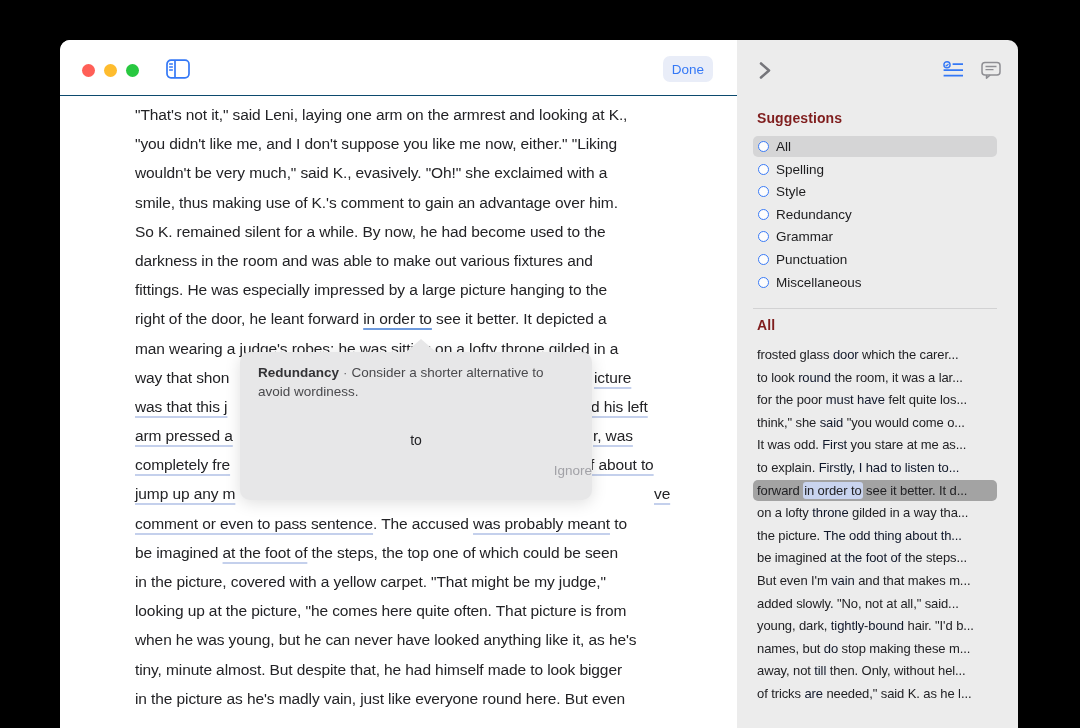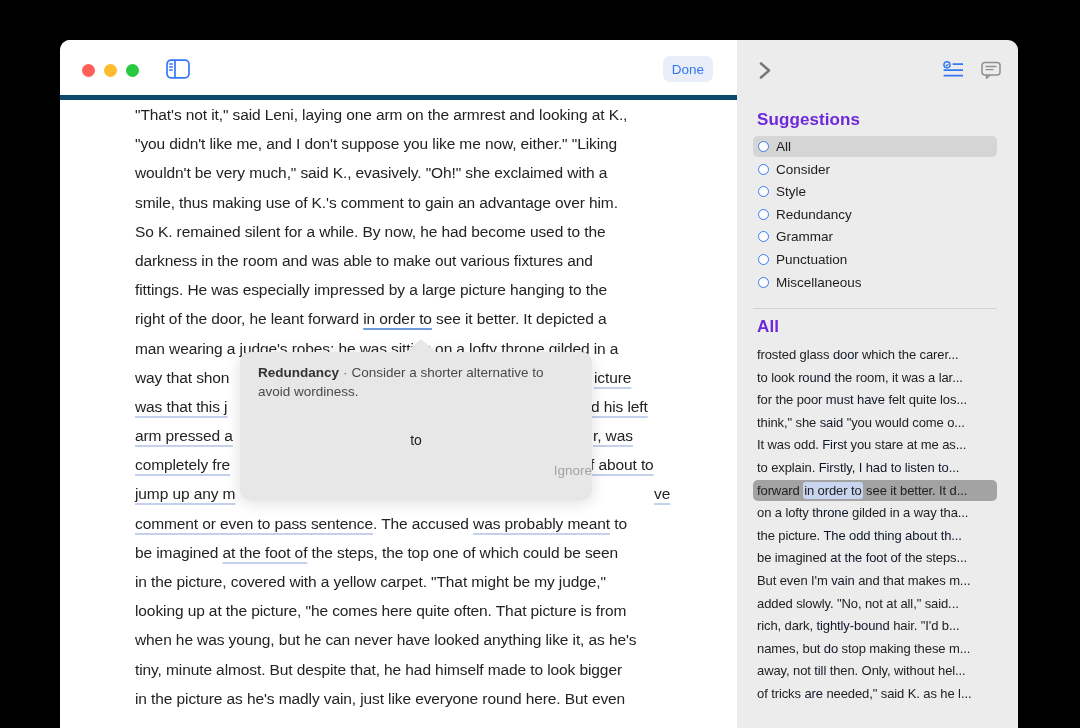--- a/index.html
+++ b/index.html
@@ -1,21 +1,21 @@
 <!DOCTYPE html>
 <html><head>
 <meta charset="utf-8">
 <style>
   html,body{margin:0;padding:0;}
   body{width:1080px;height:728px;background:#000;font-family:"Liberation Sans","DejaVu Sans",sans-serif;overflow:hidden;}
   .stage{position:relative;width:1080px;height:728px;background:#000;overflow:hidden;}
   .window{position:absolute;left:60px;top:40px;width:958px;height:688px;border-radius:10px 10px 0 0;overflow:hidden;box-shadow:0 12px 40px rgba(0,0,0,.55);}
   
   .main{position:absolute;left:0;top:0;width:677px;height:688px;background:#ffffff;}
-  .toolbar{position:absolute;left:0;top:0;width:677px;height:55px;background:#fff;border-bottom:5px solid #0c4a6e;}
+  .toolbar{position:absolute;left:0;top:0;width:677px;height:55px;background:#fff;border-bottom:1px solid #0c4a6e;}
   .traffic{position:absolute;top:24px;width:13px;height:13px;border-radius:50%;}
   .t-red{left:22px;background:#FF5F57;}
   .t-yellow{left:44px;background:#FEBC2E;}
   .t-green{left:66px;background:#28C840;}
   .toggle-btn{position:absolute;left:106px;top:19px;width:24px;height:20px;}
   .done-btn{position:absolute;left:603px;top:16px;width:50px;height:26px;border-radius:7px;background:#e9edf8;color:#3478F6;font-size:13.5px;font-weight:500;display:flex;align-items:center;justify-content:center;cursor:default;}
   
   .editor{position:absolute;left:75px;top:60px;width:585px;}
   .line{position:relative;height:29.2px;line-height:29.2px;font-size:15.5px;letter-spacing:-0.1px;color:#232326;white-space:nowrap;}
   .u-pale{text-decoration:underline;text-decoration-color:#c4d0ec;text-decoration-thickness:1.5px;text-underline-offset:4px;}
@@ -28,21 +28,21 @@
   .popup-cat{font-weight:bold;color:#333336;}
   .popup-sep{margin:0 4px;color:#6a6a6e;}
   .popup-suggestion{position:absolute;left:0;top:80px;width:100%;text-align:center;font-size:14px;color:#222225;}
   .popup-ignore{position:absolute;left:0;top:111px;width:100%;text-align:right;font-size:13.5px;color:#a2a2a7;}
   
   .sidebar{position:absolute;left:677px;top:0;width:281px;height:688px;background:#ececec;}
   .side-btn{position:absolute;top:21px;}
   .chevron-btn{left:21px;}
   .checklist-btn{left:206px;}
   .comment-btn{left:244px;}
-  .side-header{position:absolute;left:20px;font-size:17px;font-weight:bold;color:#6d28d9;letter-spacing:.1px;}
+  .side-header{position:absolute;left:20px;font-size:14px;font-weight:bold;color:#7f1d1d;letter-spacing:.1px;}
   .sugg-header{top:70px;}
   .all-header{top:277px;}
   .filter-list{position:absolute;left:16px;top:96px;width:244px;}
   .filter-row{position:relative;height:21px;margin-bottom:1.6px;border-radius:5px;display:flex;align-items:center;padding-left:5px;box-sizing:border-box;}
   .filter-row.sel{background:#d5d5d6;}
   .radio{width:9px;height:9px;border:1.8px solid #3a7bf5;border-radius:50%;background:#fdfdfd;flex:0 0 auto;}
   .filter-label{margin-left:7px;font-size:13.5px;color:#1d1d1f;}
   .divider{position:absolute;left:16px;top:268px;width:244px;height:1px;background:#d2d2d3;}
   .sugg-list{position:absolute;left:16px;top:304px;width:244px;}
   .sugg-item{height:21px;line-height:21px;margin-bottom:1.6px;border-radius:5px;padding:0 4px;font-size:13px;letter-spacing:-0.1px;color:#222225;white-space:nowrap;overflow:hidden;box-sizing:border-box;}
@@ -132,21 +132,21 @@
       </div>
 
       <div class="side-header sugg-header">Suggestions</div>
       <div class="filter-list">
           <div class="filter-row sel">
             <span class="radio"></span>
             <span class="filter-label">All</span>
           </div>
           <div class="filter-row">
             <span class="radio"></span>
-            <span class="filter-label">Consider</span>
+            <span class="filter-label">Spelling</span>
           </div>
           <div class="filter-row">
             <span class="radio"></span>
             <span class="filter-label">Style</span>
           </div>
           <div class="filter-row">
             <span class="radio"></span>
             <span class="filter-label">Redundancy</span>
           </div>
           <div class="filter-row">
@@ -170,21 +170,21 @@
           <div class="sugg-item"><span>for the poor </span><span class="seg-blue">must have</span><span> felt quite los...</span></div>
           <div class="sugg-item"><span>think," she </span><span class="seg-blue">said</span><span> "you would come o...</span></div>
           <div class="sugg-item"><span>It was odd. </span><span class="seg-blue">First</span><span> you stare at me as...</span></div>
           <div class="sugg-item"><span>to explain. </span><span class="seg-blue">Firstly, I had to listen to...</span></div>
           <div class="sugg-item sel"><span>forward </span><span class="seg-highlight">in order to</span><span> see it better. It d...</span></div>
           <div class="sugg-item"><span>on a lofty </span><span class="seg-blue">throne</span><span> gilded in a way tha...</span></div>
           <div class="sugg-item"><span>the picture. </span><span class="seg-blue">The odd thing about th...</span></div>
           <div class="sugg-item"><span>be imagined </span><span class="seg-blue">at the foot of</span><span> the steps...</span></div>
           <div class="sugg-item"><span>But even I'm </span><span class="seg-blue">vain</span><span> and that makes m...</span></div>
           <div class="sugg-item"><span>added slowly</span><span class="seg-blue">.</span><span> "No, not at all," said...</span></div>
-          <div class="sugg-item"><span>rich, dark, </span><span class="seg-blue">tightly-bound</span><span> hair. "I'd b...</span></div>
+          <div class="sugg-item"><span>young, dark, </span><span class="seg-blue">tightly-bound</span><span> hair. "I'd b...</span></div>
           <div class="sugg-item"><span>names, but </span><span class="seg-blue">do</span><span> stop making these m...</span></div>
           <div class="sugg-item"><span>away, not </span><span class="seg-blue">till</span><span> then. Only, without hel...</span></div>
           <div class="sugg-item"><span>of tricks </span><span class="seg-blue">are</span><span> needed," said K. as he l...</span></div>
         </div>
     </div>
 
   </div>
 </div>
 
 </body></html>

